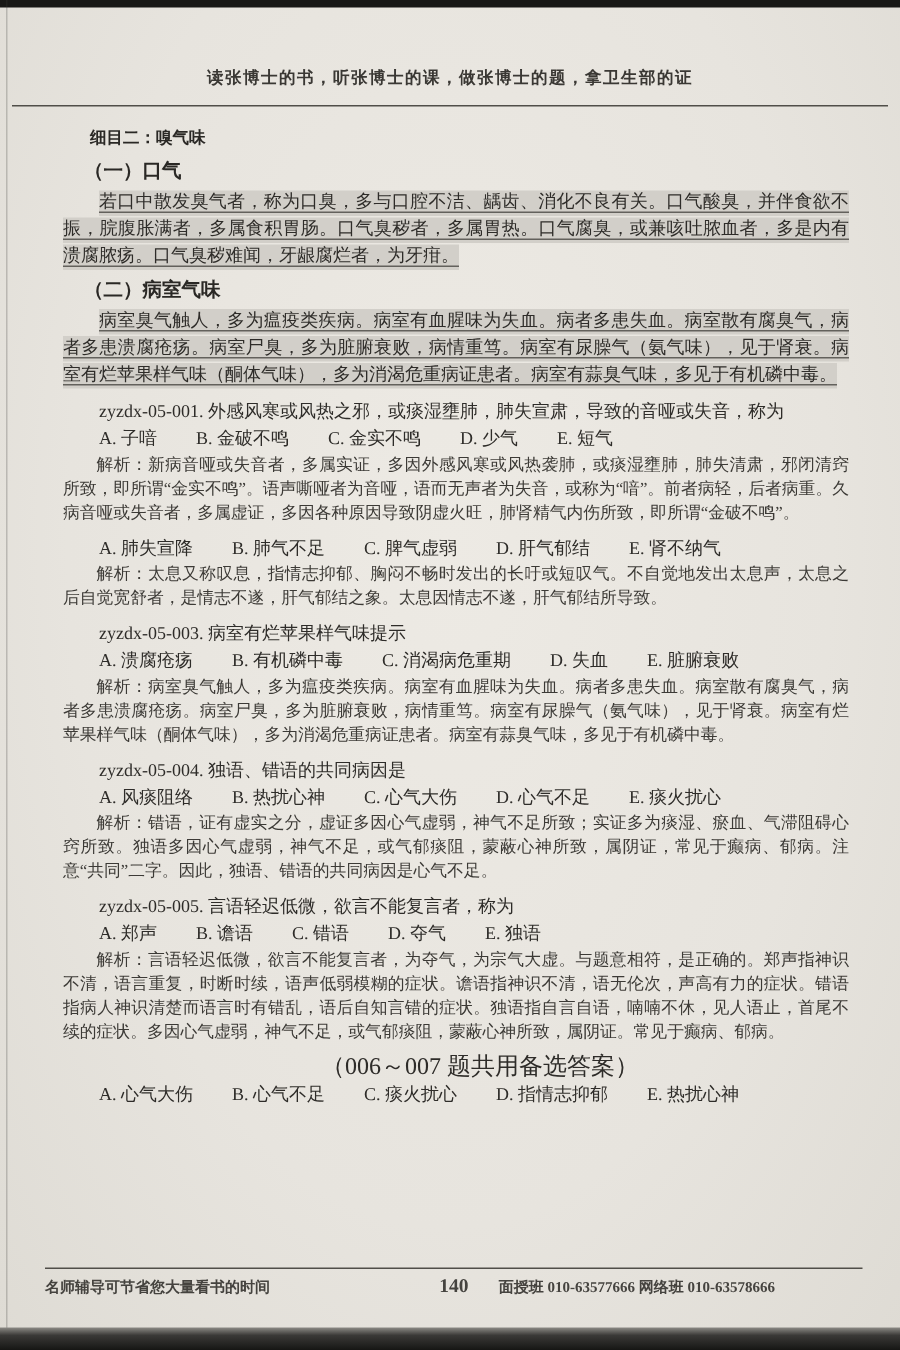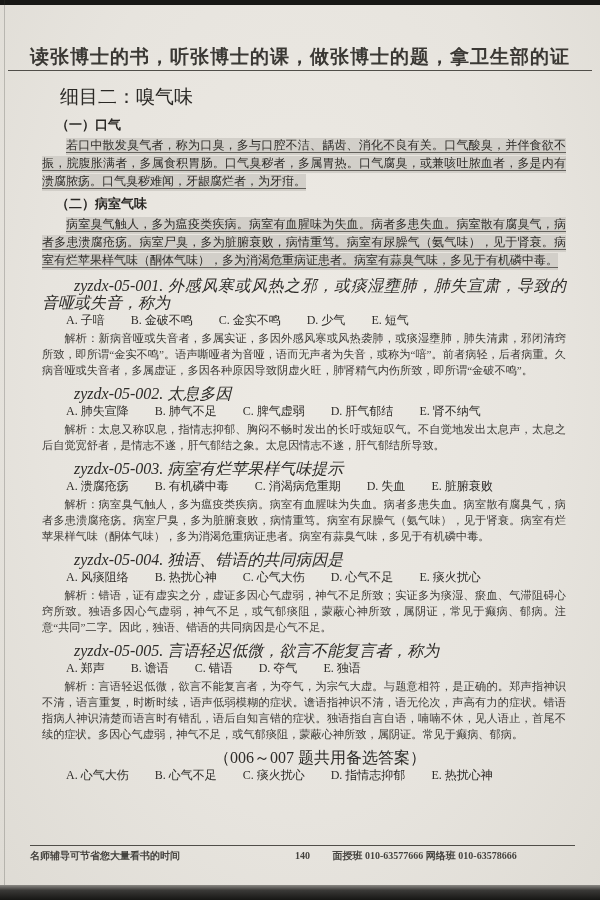--- a/index.html
+++ b/index.html
@@ -14,49 +14,49 @@
     background-image:radial-gradient(ellipse at 50% 40%, #edeae4 0%, #e7e4de 60%, #dedbd4 100%);
     color:#2e2c29;
   }
   .scan-top{position:absolute;top:0;left:0;width:600px;height:5px;background:#181816;}
   .scan-left{position:absolute;top:0;left:4px;width:1px;height:900px;background:rgba(60,58,54,.25);}
   .scan-bottom{
     position:absolute;left:0;bottom:0;width:600px;height:15px;
     background:linear-gradient(to bottom,#8c8a85 0%,#3a3937 35%,#161614 100%);
   }
   .header{position:absolute;top:44px;left:0;width:600px;text-align:center;
-    font-size:19px;font-weight:bold;letter-spacing:1px;color:#3a3834;}
+    font-size:11px;font-weight:bold;letter-spacing:1px;color:#3a3834;}
   .header-rule{position:absolute;top:70px;left:8px;width:584px;height:0;
     border-top:1.5px solid #504e49;}
   .content{position:absolute;top:84px;left:42px;width:524px;}
-  .section-title{font-size:19px;font-weight:normal;margin:0 0 6px 18px;color:#2a2825;}
+  .section-title{font-size:11px;font-weight:bold;margin:0 0 6px 18px;color:#2a2825;}
   .subsection-title{font-size:13px;font-weight:bold;margin:4px 0 3px 14px;color:#2a2825;}
   p.para{margin:0;font-size:12px;line-height:17px;text-align:justify;text-indent:2em;}
   .hl{
     background:#d2cfc9;
     text-decoration:underline;
     text-decoration-color:#63615c;
     text-underline-offset:3px;
     box-decoration-break:clone;-webkit-box-decoration-break:clone;
     padding:1px 0 2px 0;
     font-family:Liberation Mono, monospace;
   }
   .question{margin-top:7px;}
-  .stem{margin:0;font-size:16px;line-height:17px;text-indent:2em;text-align:justify;font-style:italic;}
+  .stem{margin:0;font-size:12px;line-height:17px;text-indent:2em;text-align:justify;}
   .stem .qid{font-family:"Liberation Serif","DejaVu Serif",serif;}
   .options{display:flex;flex-wrap:wrap;column-gap:26px;row-gap:0;
     margin:1px 0 1px 24px;font-size:12px;line-height:17px;align-items:flex-end;}
   .analysis{margin:1px 0 0 0;font-size:11.2px;line-height:16px;text-align:justify;
     text-indent:2em;color:#3c3a36;}
   .shared-note{margin:7px 0 0 0;font-size:16px;line-height:17px;text-indent:2em;text-align:center;}
   .footer-rule{position:absolute;top:845px;left:30px;width:545px;border-top:1.2px solid #504e49;}
   .footer{position:absolute;top:849px;left:30px;width:545px;
     display:flex;align-items:baseline;font-size:10px;color:#45433f;font-weight:bold;}
   .footer .f-left{flex:1;text-align:left;}
-  .footer .f-center{width:60px;text-align:center;font-size:10px;}
+  .footer .f-center{width:60px;text-align:center;font-size:13px;}
   .footer .f-right{flex:1;text-align:left;}
 </style>
 </head>
 <body>
 
 <div class="page">
   <div class="scan-top"></div>
   <div class="scan-left"></div>
 
   <div class="header">读张博士的书，听张博士的课，做张博士的题，拿卫生部的证</div>
@@ -78,21 +78,20 @@
         <span>A. 子喑</span>
         <span>B. 金破不鸣</span>
         <span>C. 金实不鸣</span>
         <span>D. 少气</span>
         <span>E. 短气</span>
       </div>
       <p class="analysis">解析：新病音哑或失音者，多属实证，多因外感风寒或风热袭肺，或痰湿壅肺，肺失清肃，邪闭清窍所致，即所谓“金实不鸣”。语声嘶哑者为音哑，语而无声者为失音，或称为“喑”。前者病轻，后者病重。久病音哑或失音者，多属虚证，多因各种原因导致阴虚火旺，肺肾精气内伤所致，即所谓“金破不鸣”。</p>
     </div>
 
     <div class="question">
-      <p class="stem"><span class="qid">zyzdx-05-002.</span> <span>太息多因</span></p>
       <div class="options">
         <span>A. 肺失宣降</span>
         <span>B. 肺气不足</span>
         <span>C. 脾气虚弱</span>
         <span>D. 肝气郁结</span>
         <span>E. 肾不纳气</span>
       </div>
       <p class="analysis">解析：太息又称叹息，指情志抑郁、胸闷不畅时发出的长吁或短叹气。不自觉地发出太息声，太息之后自觉宽舒者，是情志不遂，肝气郁结之象。太息因情志不遂，肝气郁结所导致。</p>
     </div>
 

